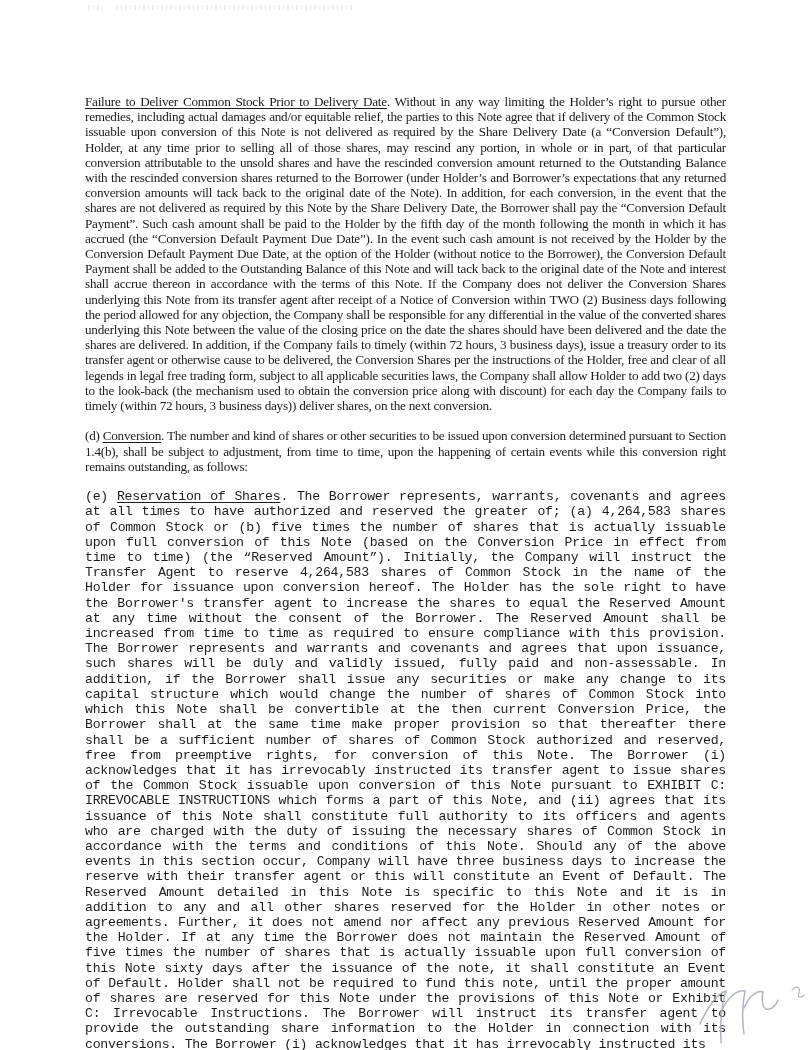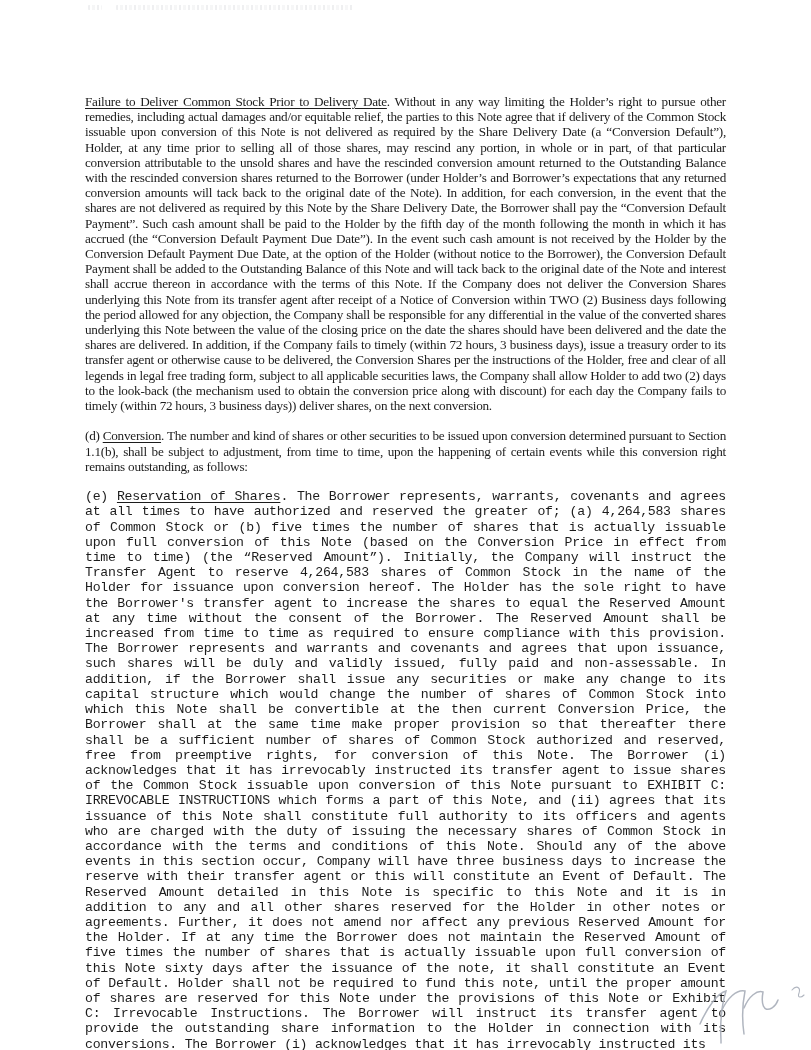--- a/index.html
+++ b/index.html
@@ -78,21 +78,21 @@
   <div class="stamp">
     <span class="seg short"></span>
     <span class="seg long"></span>
   </div>
 
   <div class="content">
 
     <p><span class="u">Failure to Deliver Common Stock Prior to Delivery Date</span><span>. Without in any way limiting the Holder’s right to pursue other remedies, including actual damages and/or equitable relief, the parties to this Note agree that if delivery of the Common Stock issuable upon conversion of this Note is not delivered as required by the Share Delivery Date  (a “Conversion Default”), Holder, at any time prior to selling all of those shares, may rescind any portion, in whole or in part, of that particular conversion attributable to the unsold shares and have the rescinded conversion amount returned to the Outstanding Balance with the rescinded conversion shares returned to the Borrower (under Holder’s and Borrower’s expectations that any returned conversion amounts will tack back to the original date of the Note). In addition, for each conversion, in the event that the shares are not delivered as required by this Note by the Share Delivery Date, the Borrower shall pay the “Conversion Default Payment”.  Such cash amount shall be paid to the Holder by the fifth day of the month following the month in which it has accrued (the “Conversion Default Payment Due Date”).  In the event such cash amount is not received by the Holder by the Conversion Default Payment Due Date, at the option of the Holder (without notice to the Borrower), the Conversion Default Payment shall be added to the Outstanding Balance of this Note and will tack back to the original date of the Note and interest shall accrue thereon in accordance with the terms of this Note. If the Company does not deliver the Conversion Shares underlying this Note from its transfer agent after receipt of a Notice of Conversion within TWO (2) Business days following the period allowed for any objection, the Company shall be responsible for any differential in the value of the converted shares underlying this Note between the value of the closing price on the date the shares should have been delivered and the date the shares are delivered. In addition, if the Company fails to timely (within 72 hours, 3 business days), issue a treasury order to its transfer agent or otherwise cause to be delivered, the Conversion Shares per the instructions of the Holder, free and clear of all legends in legal free trading form, subject to all applicable securities laws, the Company shall allow Holder to add two (2) days to the look-back (the mechanism used to obtain the conversion price along with discount) for each day the Company fails to timely (within 72 hours, 3 business days)) deliver shares, on the next conversion.</span></p>
 
 
-    <p><span>(d) </span><span class="u">Conversion</span><span>.  The number and kind of shares or other securities to be issued upon conversion determined pursuant to Section 1.1(b), shall be subject to adjustment, from time to time, upon the happening of certain events while this conversion right remains outstanding, as follows:</span></p>
+    <p><span>(d) </span><span class="u">Conversion</span><span>.  The number and kind of shares or other securities to be issued upon conversion determined pursuant to Section 1.4(b), shall be subject to adjustment, from time to time, upon the happening of certain events while this conversion right remains outstanding, as follows:</span></p>
 
     <p><span>(e) </span><span class="u">Reservation of Shares</span><span>.  The Borrower represents, warrants, covenants and agrees at all times to have authorized and reserved the greater of; (a) 4,264,583 shares of Common Stock or (b) five times the number of shares that is actually issuable upon full conversion of this Note (based on the Conversion Price in effect from time to time) (the “Reserved Amount”). Initially, the Company will instruct the Transfer Agent to reserve 4,264,583 shares of Common Stock in the name of the Holder for issuance upon conversion hereof. The Holder has the sole right to have the Borrower's transfer agent to increase the shares to equal the Reserved Amount at any time without the consent of the Borrower. The Reserved Amount shall be increased from time to time as required to ensure compliance with this provision. The Borrower represents and warrants and covenants and agrees that upon issuance, such shares will be duly and validly issued, fully paid and non-assessable. In addition, if the Borrower shall issue any securities or make any change to its capital structure which would change the number of shares of Common Stock into which this Note shall be convertible at the then current Conversion Price, the Borrower shall at the same time make proper provision so that thereafter there shall be a sufficient number of shares of Common Stock authorized and reserved, free from preemptive rights, for conversion of this Note. The Borrower (i) acknowledges that it has irrevocably instructed its transfer agent to issue shares of the Common Stock issuable upon conversion of this Note pursuant to EXHIBIT C: IRREVOCABLE INSTRUCTIONS which forms a part of this Note, and (ii) agrees that its issuance of this Note shall constitute full authority to its officers and agents who are charged with the duty of issuing the necessary shares of Common Stock in accordance with the terms and conditions of this Note.  Should any of the above events in this section occur, Company will have three business days to increase the reserve with their transfer agent or this will constitute an Event of Default.  The Reserved Amount detailed in this Note is specific to this Note and it is in addition to any and all other shares reserved for the Holder in other notes or agreements. Further, it does not amend nor affect any previous Reserved Amount for the Holder.  If at any time the Borrower does not maintain the Reserved Amount of five times the number of shares that is actually issuable upon full conversion of this Note sixty days after the issuance of the note, it shall constitute an Event of Default. Holder shall not be required to fund this note, until the proper amount of shares are reserved for this Note under the provisions of this Note or Exhibit C: Irrevocable Instructions. The Borrower will instruct its transfer agent to provide the outstanding share information to the Holder in connection with its conversions. The Borrower (i) acknowledges that it has irrevocably instructed its</span></p>
 
     <div class="pagenum">30</div>
   </div>
 
   <svg class="initials" viewBox="0 0 115 62" xmlns="http://www.w3.org/2000/svg">
     <g fill="none" stroke="#a8aeb9" stroke-width="1.5" stroke-linecap="round" opacity="0.9">
       <path d="M8,40 C16,22 26,9 34,7 C30,20 28,38 29,56 C29,58 29,59 29,59"></path>
       <path d="M29,28 C35,14 45,5 53,7 C50,22 50,36 52,50"></path>

